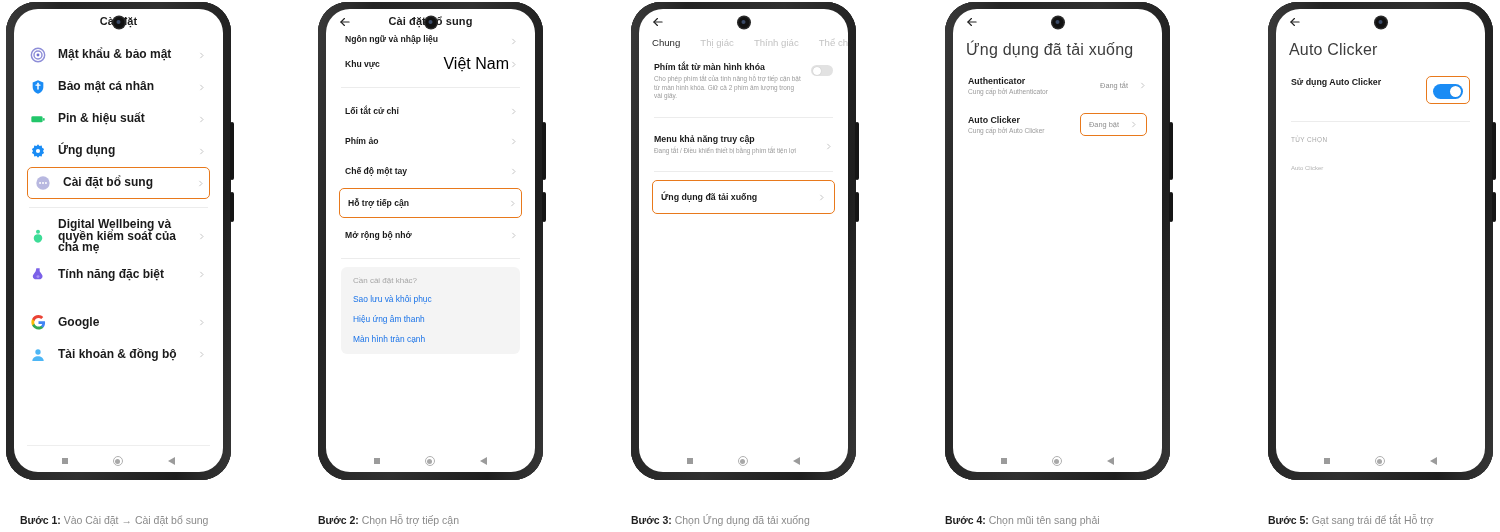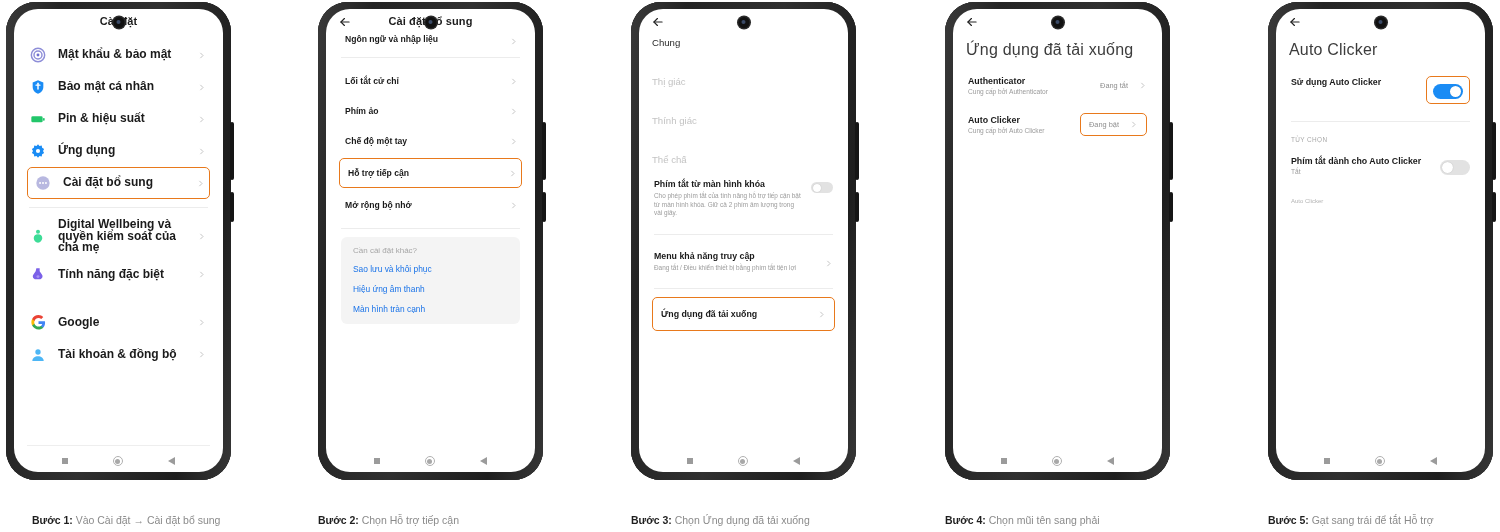--- a/index.html
+++ b/index.html
@@ -107,21 +107,21 @@
   .row2 .lbl { font-size: 8.6px; font-weight: 700; color:#1a1a1a; flex:1 1 auto; }
   .otherbox {
     background:#f4f4f4; border-radius: 6px; margin: 6px 2px 0 2px;
     padding: 9px 12px 10px 12px;
   }
   .otherbox .hdr { font-size: 8px; color: #a6a6a6; margin-bottom: 9px; }
   .otherbox .lnk { font-size: 8.4px; color:#1a73e8; font-weight:400; margin-bottom: 10px; }
   .otherbox .lnk:last-child { margin-bottom: 0; }
 
   
-  .tabs { display:flex; gap: 28px; padding: 2px 13px 0 13px; flex-direction: column; }
+  .tabs { display:flex; gap: 20px; padding: 2px 13px 0 13px; }
   .tab { font-size: 9.6px; color: #c3c3c3; font-weight: 400; white-space: nowrap; }
   .tab.active { color: #2a2a2a; }
   .blockrow { display:flex; align-items:flex-start; padding: 8px 2px 8px 2px; }
   .blockrow .txt { flex: 1 1 auto; padding-right: 8px; }
   .blockrow .t1 { font-size: 8.8px; font-weight: 700; color: #1a1a1a; margin-bottom: 3px; }
   .blockrow .t2 { font-size: 6.4px; color: #9b9b9b; line-height: 8.6px; }
   .toggle {
     width: 22px; height: 11px; border-radius: 6px; background: #e2e2e2;
     position: relative; flex: 0 0 22px; margin-top: 3px;
   }
@@ -339,21 +339,21 @@
       <div class="nav-sep"></div>
       <div class="navbar">
         <span class="nv-sq"></span>
         <span class="nv-ci">
             <i></i>
           </span>
         <span class="nv-tr"></span>
       </div>
     </div>
   </div>
-  <div class="caption" style="left:16px;padding-left:16px;">
+  <div class="caption" style="left:4px;padding-left:16px;">
     <b>Bước 1:</b>
     <span>Vào Cài đặt → Cài đặt bổ sung</span>
   </div>
 
   <div class="phone" style="left:318px; top:2px;">
     <div class="btn-vol"></div>
     <div class="btn-pwr"></div>
     <div class="screen">
       <div class="punch">
           <i></i>
@@ -372,20 +372,29 @@
       <div class="sc-pad">
         <div class="row2" style="min-height:14px;padding-top:0;padding-bottom:2px;overflow:hidden">
           <span class="lbl" style="margin-top:-4px">Ngôn ngữ và nhập liệu</span>
           <span class="chev">
               <svg viewBox="0 0 24 24" fill="none" stroke="currentColor" stroke-width="2.6">
                 <path d="M9 5l7 7-7 7"></path>
               </svg>
             </span>
         </div>
 
+        <div class="row2">
+          <span class="lbl">Khu vực</span>
+          <span class="val">Việt Nam</span>
+          <span class="chev">
+              <svg viewBox="0 0 24 24" fill="none" stroke="currentColor" stroke-width="2.6">
+                <path d="M9 5l7 7-7 7"></path>
+              </svg>
+            </span>
+        </div>
 
         <div class="divider" style="margin:8px 2px"></div>
 
         <div class="row2">
           <span class="lbl">Lối tắt cử chỉ</span>
           <span class="chev">
               <svg viewBox="0 0 24 24" fill="none" stroke="currentColor" stroke-width="2.6">
                 <path d="M9 5l7 7-7 7"></path>
               </svg>
             </span>
@@ -620,29 +629,20 @@
             <span class="toggle big on">
                 <i></i>
               </span>
           </span>
         </div>
 
         <div class="divider" style="margin:10px 2px 12px 2px"></div>
 
         <div class="secthdr">TÙY CHỌN</div>
 
-        <div class="approw">
-          <div class="txt">
-            <div class="t1">Phím tắt dành cho Auto Clicker</div>
-            <div class="t2">Tắt</div>
-          </div>
-          <span class="toggle big">
-              <i></i>
-            </span>
-        </div>
 
         <div class="tinynote" style="margin-top:12px">Auto Clicker</div>
       </div>
 
       <div class="navbar">
         <span class="nv-sq"></span>
         <span class="nv-ci">
             <i></i>
           </span>
         <span class="nv-tr"></span>

